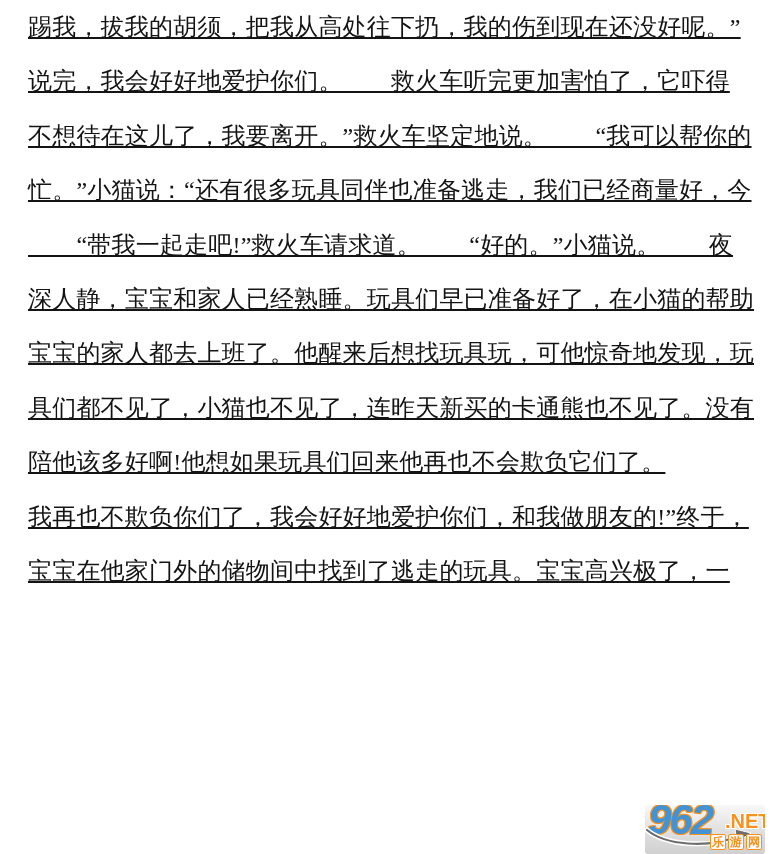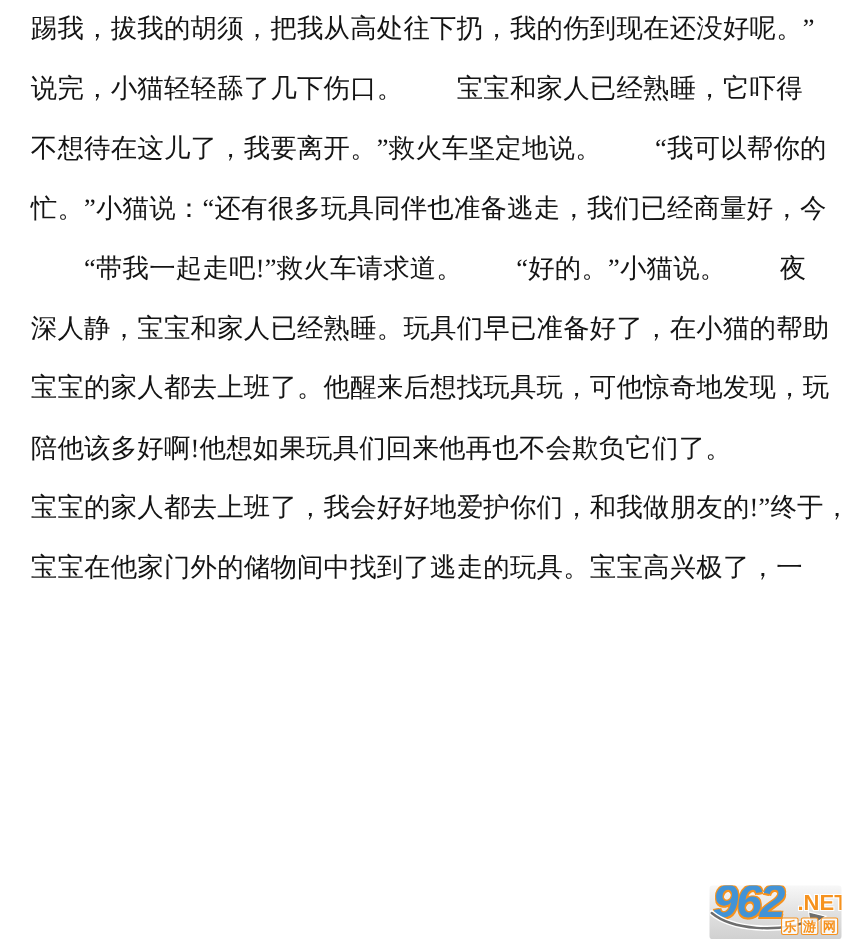--- a/index.html
+++ b/index.html
@@ -21,20 +21,21 @@
     top: 0px;
     width: 732px;
     color: #141414;
   }
   .line {
     height: 54.4px;
     line-height: 54.4px;
     font-size: 24px;
     letter-spacing: 0.2px;
     white-space: pre;
+    text-decoration: underline;
   }
   
   .watermark {
     position: absolute;
     left: 645px;
     top: 805px;
     width: 120px;
     height: 49px;
     background: linear-gradient(180deg, rgba(246,246,246,0.82) 0%, rgba(216,216,216,0.82) 55%, rgba(198,198,198,0.82) 100%);
     border-radius: 3px;
@@ -95,28 +96,29 @@
     border: 1px solid var(--wm-orange, #f6921e);
     border-radius: 2px;
     padding: 0 1px;
   }
 </style>
 </head>
 <body>
 
 <div class="doc">
     <div class="line">踢我，拔我的胡须，把我从高处往下扔，我的伤到现在还没好呢。”</div>
-    <div class="line">说完，小猫轻轻舔了几下伤口。　　宝宝和家人已经熟睡，它吓得</div>
+    <div class="line">说完，我会好好地爱护你们。　　救火车听完更加害怕了，它吓得</div>
     <div class="line">不想待在这儿了，我要离开。”救火车坚定地说。　　“我可以帮你的</div>
     <div class="line">忙。”小猫说：“还有很多玩具同伴也准备逃走，我们已经商量好，今</div>
     <div class="line">　　“带我一起走吧!”救火车请求道。　　“好的。”小猫说。　　夜</div>
     <div class="line">深人静，宝宝和家人已经熟睡。玩具们早已准备好了，在小猫的帮助</div>
     <div class="line">宝宝的家人都去上班了。他醒来后想找玩具玩，可他惊奇地发现，玩</div>
+    <div class="line">具们都不见了，小猫也不见了，连昨天新买的卡通熊也不见了。没有</div>
     <div class="line">陪他该多好啊!他想如果玩具们回来他再也不会欺负它们了。</div>
-    <div class="line">宝宝的家人都去上班了，我会好好地爱护你们，和我做朋友的!”终于，</div>
+    <div class="line">我再也不欺负你们了，我会好好地爱护你们，和我做朋友的!”终于，</div>
     <div class="line">宝宝在他家门外的储物间中找到了逃走的玩具。宝宝高兴极了，一</div>
   </div>
 
 <div class="watermark">
   <div class="wm-962">962</div>
   <div class="wm-net">.NET</div>
   <svg class="wm-swoosh" width="112" height="27" viewBox="0 0 112 27">
     <path d="M2,3 C20,18 62,22 94,9" fill="none" stroke="#ffffff" stroke-width="5" stroke-linecap="round"></path>
     <path d="M2,3 C20,18 62,22 94,9" fill="none" stroke="#6e6e6e" stroke-width="2.2" stroke-linecap="round"></path>
     <polygon points="90,2 106,6 92,15" fill="#6e6e6e" stroke="#ffffff" stroke-width="1"></polygon>

